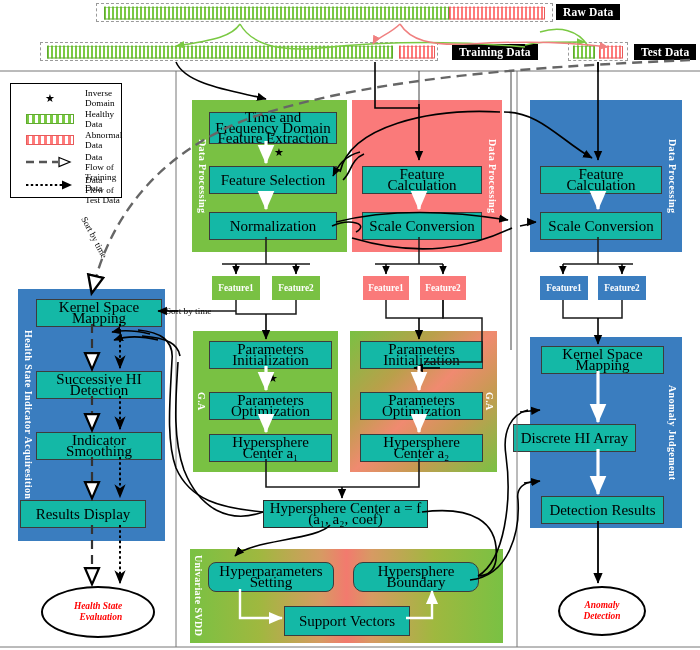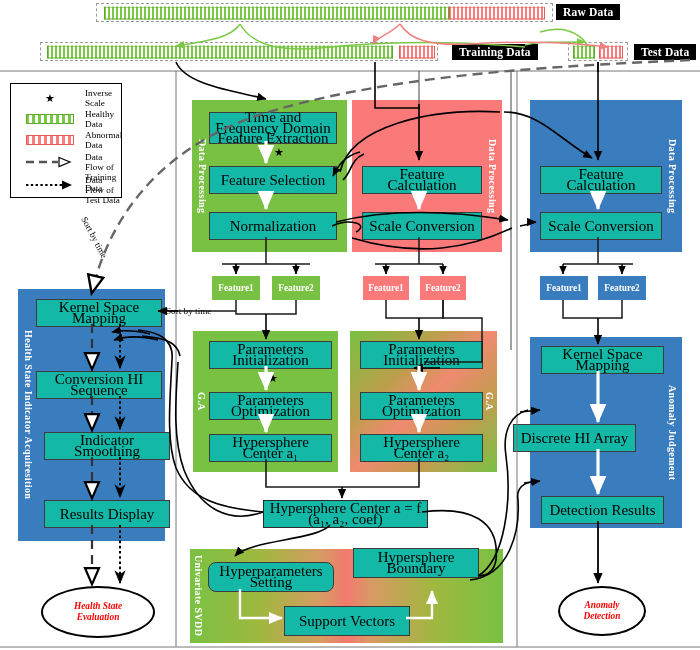--- a/index.html
+++ b/index.html
@@ -93,21 +93,21 @@
     <div class="bars green" style="left:4px;width:22px;"></div>
     <div class="bars red" style="left:30px;width:24px;"></div>
   </div>
   <div class="abs blacklabel" style="left:634px;top:44px;">Test Data</div>
 
   <div class="abs legend" style="left:10px;top:83px;width:112px;height:115px;">
     <div class="lgrow" style="top:4px;">
       <div class="lgkey">
         <span style="font-size:11px;line-height:11px;">★</span>
       </div>
-      <div class="lgtxt">Inverse Scale</div>
+      <div class="lgtxt">Inverse Domain</div>
     </div>
     <div class="lgrow" style="top:25px;">
       <div class="lgkey">
         <div class="swatch green"></div>
       </div>
       <div class="lgtxt">Healthy Data</div>
     </div>
     <div class="lgrow" style="top:46px;">
       <div class="lgkey">
         <div class="swatch red"></div>
@@ -166,26 +166,26 @@
   <div class="pbox" style="left:540px;top:166px;width:116px;height:24px;">Feature Calculation</div>
   <div class="pbox" style="left:540px;top:212px;width:116px;height:24px;">Scale Conversion</div>
 
   <div class="fbox blue" style="left:540px;top:276px;width:48px;height:24px;">Feature1</div>
   <div class="fbox blue" style="left:598px;top:276px;width:48px;height:24px;">Feature2</div>
 
   <div class="panel blue" style="left:18px;top:289px;width:147px;height:252px;">
     <div class="vlabel" style="left:2px;top:0;width:16px;height:100%;">Health State Indicator Acquiresition</div>
   </div>
   <div class="pbox" style="left:36px;top:299px;width:120px;height:24px;">Kernel Space Mapping</div>
-  <div class="pbox" style="left:36px;top:371px;width:120px;height:24px;">Conversion HI Sequence</div>
-  <div class="pbox" style="left:44px;top:432px;width:120px;height:24px;">Indicator Smoothing</div>
-  <div class="pbox" style="left:44px;top:500px;width:120px;height:24px;">Results Display</div>
+  <div class="pbox" style="left:36px;top:371px;width:120px;height:24px;">Successive HI Detection</div>
+  <div class="pbox" style="left:36px;top:432px;width:120px;height:24px;">Indicator Smoothing</div>
+  <div class="pbox" style="left:20px;top:500px;width:120px;height:24px;">Results Display</div>
 
   <div class="ell" style="left:41px;top:586px;width:110px;height:48px;">
-    <span style="display:block;">
+    <span style="display:block;text-align:right;">
       <span>Health State</span><br>
       <span>Evaluation</span>
     </span>
   </div>
 
   <div class="panel blue" style="left:530px;top:337px;width:152px;height:191px;">
     <div class="vlabel" style="right:2px;top:0;width:16px;height:100%;">Anomaly Judgement</div>
   </div>
   <div class="pbox" style="left:541px;top:346px;width:117px;height:24px;">Kernel Space Mapping</div>
   <div class="pbox" style="left:513px;top:424px;width:117px;height:24px;">Discrete HI Array</div>
@@ -212,21 +212,21 @@
   <div class="pbox" style="left:360px;top:341px;width:117px;height:24px;">Parameters Initialization</div>
   <div class="pbox" style="left:360px;top:392px;width:117px;height:24px;">Parameters Optimization</div>
   <div class="pbox" style="left:360px;top:434px;width:117px;height:24px;">Hypersphere Center a₂</div>
 
   <div class="pbox thick" style="left:263px;top:500px;width:159px;height:24px;">Hypersphere Center a = f (a₁, a₂, coef)</div>
 
   <div class="panel svddgrad" style="left:190px;top:549px;width:313px;height:94px;">
     <div class="vlabel" style="left:1px;top:0;width:14px;height:100%;">Univariate SVDD</div>
   </div>
   <div class="pbox" style="left:208px;top:562px;width:120px;height:26px;border-radius:8px;">Hyperparameters Setting</div>
-  <div class="pbox" style="left:353px;top:548px;width:120px;height:26px;">Hypersphere Boundary</div>
+  <div class="pbox" style="left:353px;top:562px;width:120px;height:26px;border-radius:10px;">Hypersphere Boundary</div>
   <div class="pbox" style="left:284px;top:606px;width:120px;height:26px;">Support Vectors</div>
 
   <div class="sidetxt" style="left:165px;top:306px;">Sort by time</div>
   <div class="rottxt" style="left:88px;top:215px;transform:rotate(62deg);transform-origin:left top;">Sort by time</div>
 
   <svg class="overlay" viewBox="0 0 700 650">
     <defs>
       <marker id="ab" markerWidth="7" markerHeight="7" refX="5.6" refY="3" orient="auto">
         <path d="M0,0.4 L6,3 L0,5.6 z" fill="#000"></path>
       </marker>

